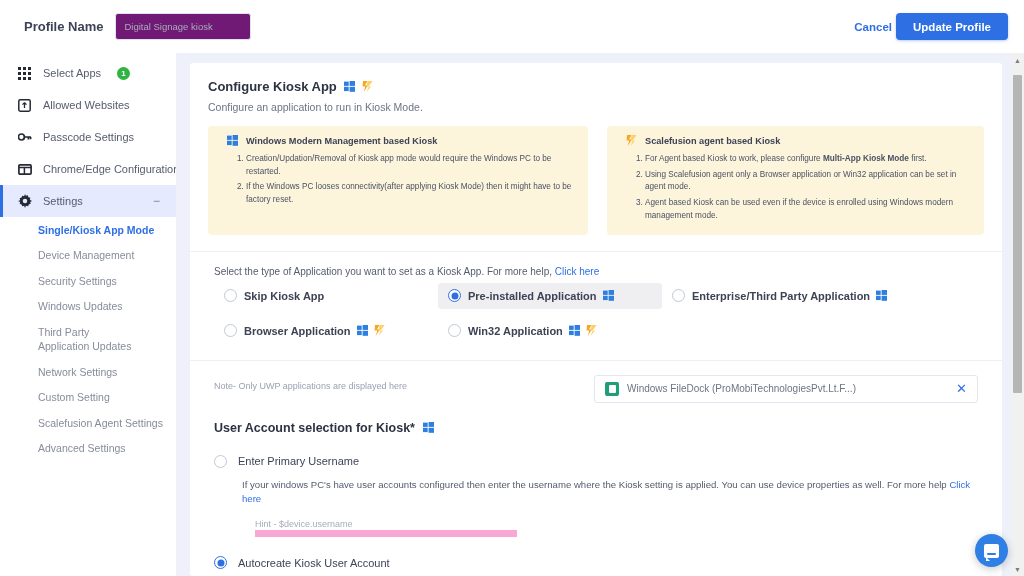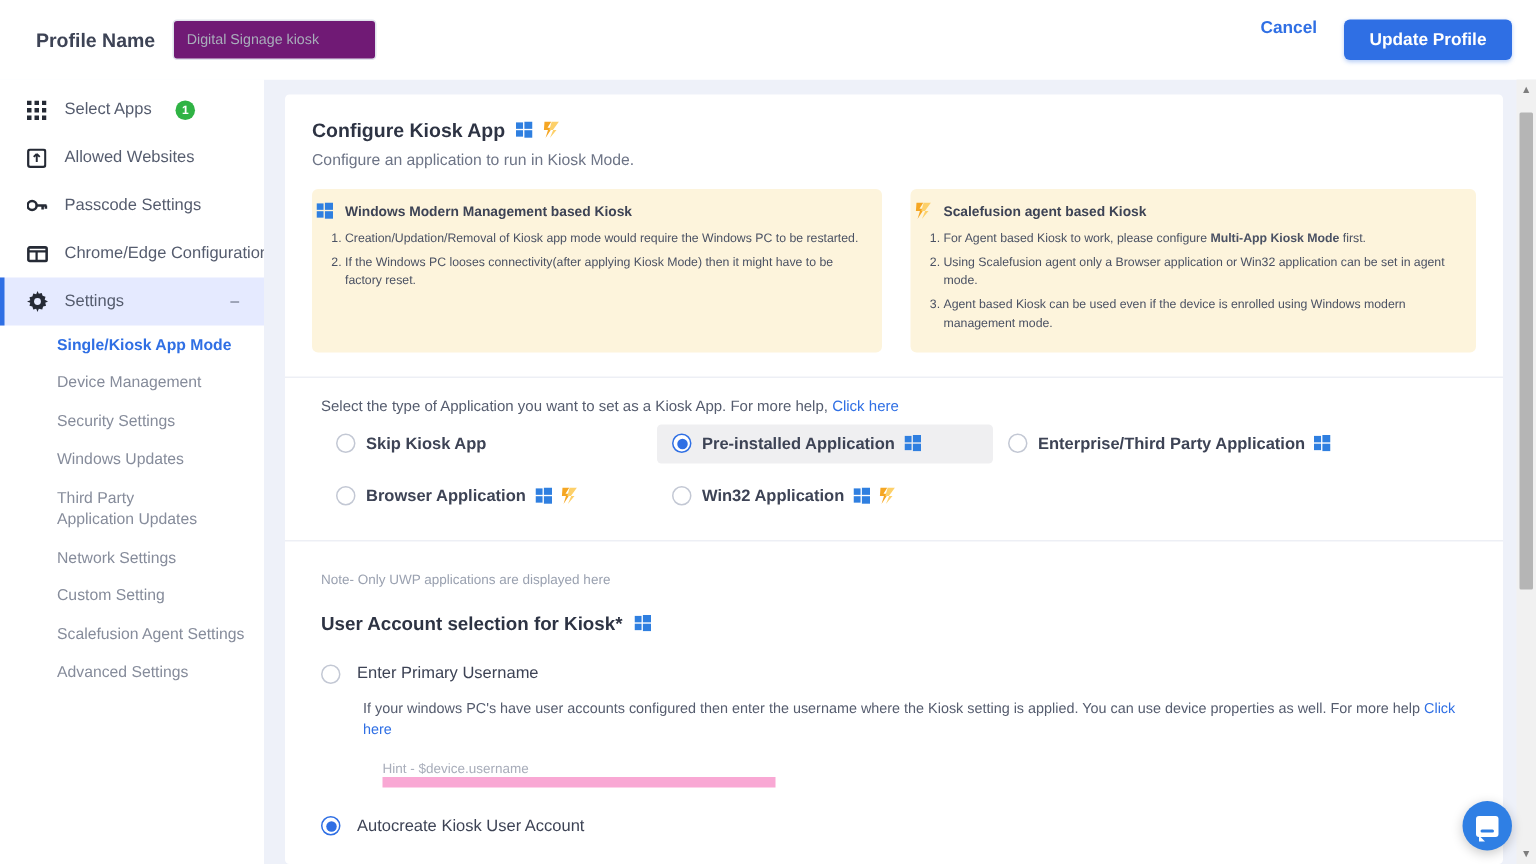--- a/index.html
+++ b/index.html
@@ -24,21 +24,21 @@
   .winlogo i { background:#2f7fe0; display:block; }
   .brand-title { font-size:14.5px; font-weight:bold; color:#2d3343; letter-spacing:.1px; }
 
   .profile-block { display:flex; align-items:center; gap:12px; margin-left:24px; }
   .profile-label { font-size:13px; font-weight:bold; color:#3d4355; }
   .profile-input { width:136px; height:27px; border:1px solid #dfe3ec; border-radius:3px;
                    background:#701a75; font-family:inherit; font-size:9.5px; color:#9aa1b0;
                    padding:0 8px; outline:none; }
   .profile-input::placeholder { color:#a8adba; }
 
-  .top-actions { margin-left:auto; display:flex; gap:18px; padding-right:16px; }
+  .top-actions { margin-left:auto; display:flex; align-items:center; gap:4px; padding-right:16px; }
   .cancel-link { color:#2f6fe4; font-size:11.5px; font-weight:bold; cursor:pointer; }
   .update-btn { background:#2f6fe4; color:#fff; border:none; border-radius:4px;
                 height:27px; padding:0 17px; font-family:inherit; font-size:11.5px;
                 font-weight:bold; cursor:pointer; box-shadow:0 1px 3px rgba(47,111,228,.35); }
 
   
   .body { flex:1; display:flex; min-height:0; background:#eef1f9; }
 
   
   .sidebar { width:176px; flex:0 0 176px; background:#fff; padding-top:4px;
@@ -64,21 +64,21 @@
   
   .main-wrap { flex:1; min-width:0; padding:10px 22px 0 14px; display:flex; }
   .card { flex:1; background:#fff; border-radius:3px; padding:16px 18px 0 18px;
           overflow:hidden; position:relative; }
 
   h1.sec-title { font-size:13px; font-weight:bold; color:#2d3343; display:flex;
                  align-items:center; gap:7px; }
   .sec-sub { font-size:10.5px; color:#6d7486; margin-top:7px; }
 
   .banners { display:flex; gap:19px; margin-top:13px; }
-  .banner { background:#fdf4dc; border-radius:4px; padding:9px 11px 12px 3px; }
+  .banner { background:#fdf4dc; border-radius:4px; padding:9px 11px 12px 19px; }
   .banner.left { width:380px; }
   .banner.right { flex:1; }
   .banner-head { display:flex; align-items:center; gap:8px; font-size:9.2px; font-weight:bold;
                  color:#3d4355; }
   .banner ol { margin:7px 0 0 0; padding-left:19px; }
   .banner li { font-size:8.2px; color:#4a5163; line-height:1.55; margin-top:3px; }
   .banner li b { font-weight:bold; }
 
   .hr { height:1px; background:#edeff5; margin:16px -18px 0 -18px; }
 
@@ -421,20 +421,25 @@
             </div>
           </div>
         </div>
 
         <div class="hr2"></div>
 
         <div class="approw">
           <div class="approw-left">
             <div class="t2">Note- Only UWP applications are displayed here</div>
           </div>
+          <div class="app-select">
+            <span class="app-icon"></span>
+            <span class="app-name">Windows FileDock (ProMobiTechnologiesPvt.Lt.F...)</span>
+            <span class="x-btn">✕</span>
+          </div>
         </div>
 
         <h2 class="sec2">
           <span>User Account selection for Kiosk*</span>
           <span class="flagico">
             <svg width="11" height="11" viewBox="0 0 11 11">
                 <g fill="#2f7fe0">
                   <rect x="0" y="0.6" width="4.7" height="4.3"></rect>
                   <rect x="5.6" y="0" width="5.4" height="4.9"></rect>
                   <rect x="0" y="5.8" width="4.7" height="4.3"></rect>

